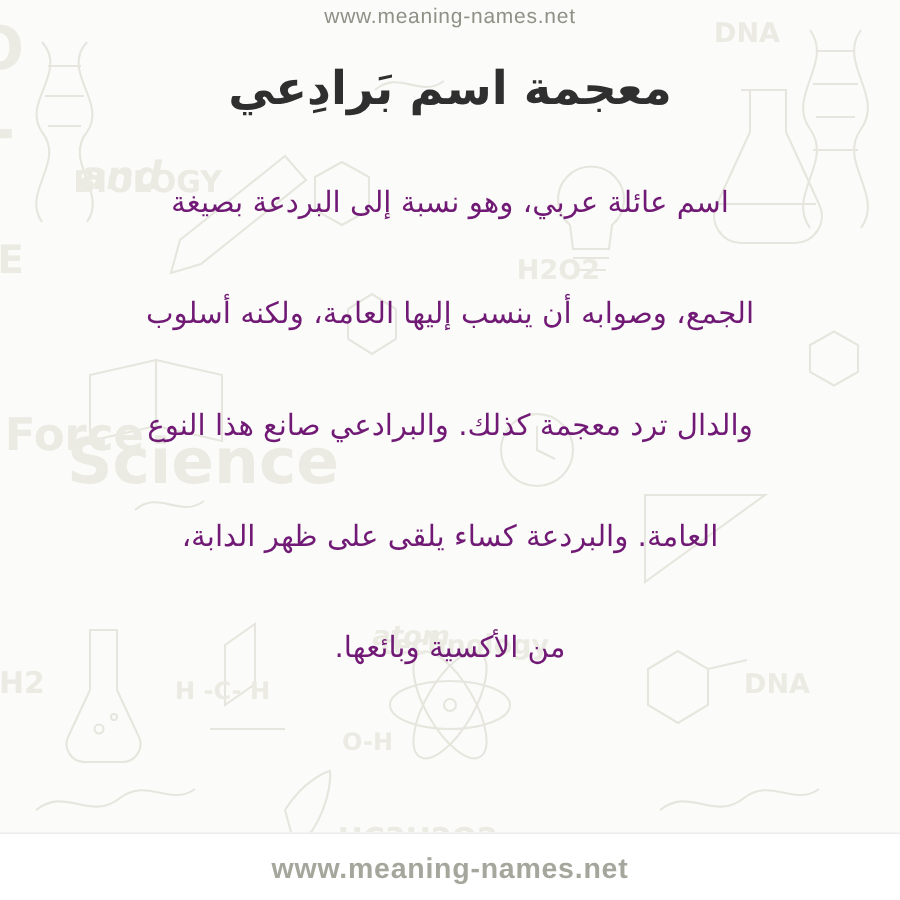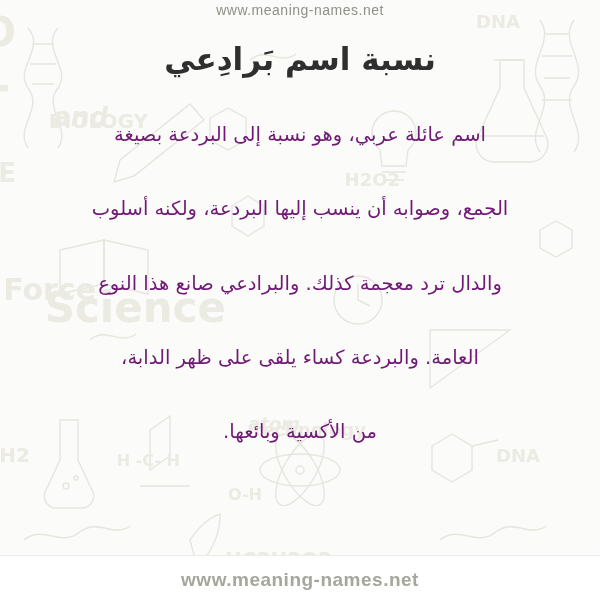--- a/index.html
+++ b/index.html
@@ -187,25 +187,25 @@
         <text x="540" y="462" font-size="18">DNA</text>
         <text x="400" y="186" font-size="18">H2O2</text>
         <text x="332" y="566" font-size="20">HC3H2O2</text>
         <text x="96" y="300" font-size="30">Force</text>
       </g>
     </svg>
   </div>
 
   <div class="watermark-top">www.meaning-names.net</div>
 
-  <h1 class="title">نسبة اسم بَرادِعي</h1>
+  <h1 class="title">معجمة اسم بَرادِعي</h1>
 
   <div class="content">
     <p class="line">اسم عائلة عربي، وهو نسبة إلى البردعة بصيغة</p>
-    <p class="line">الجمع، وصوابه أن ينسب إليها البردعة، ولكنه أسلوب</p>
+    <p class="line">الجمع، وصوابه أن ينسب إليها العامة، ولكنه أسلوب</p>
     <p class="line">والدال ترد معجمة كذلك. والبرادعي صانع هذا النوع</p>
     <p class="line">العامة. والبردعة كساء يلقى على ظهر الدابة،</p>
     <p class="line">من الأكسية وبائعها.</p>
   </div>
 
   <div class="bottom-bar"></div>
   <div class="watermark-bottom">www.meaning-names.net</div>
 
 </div>
 

